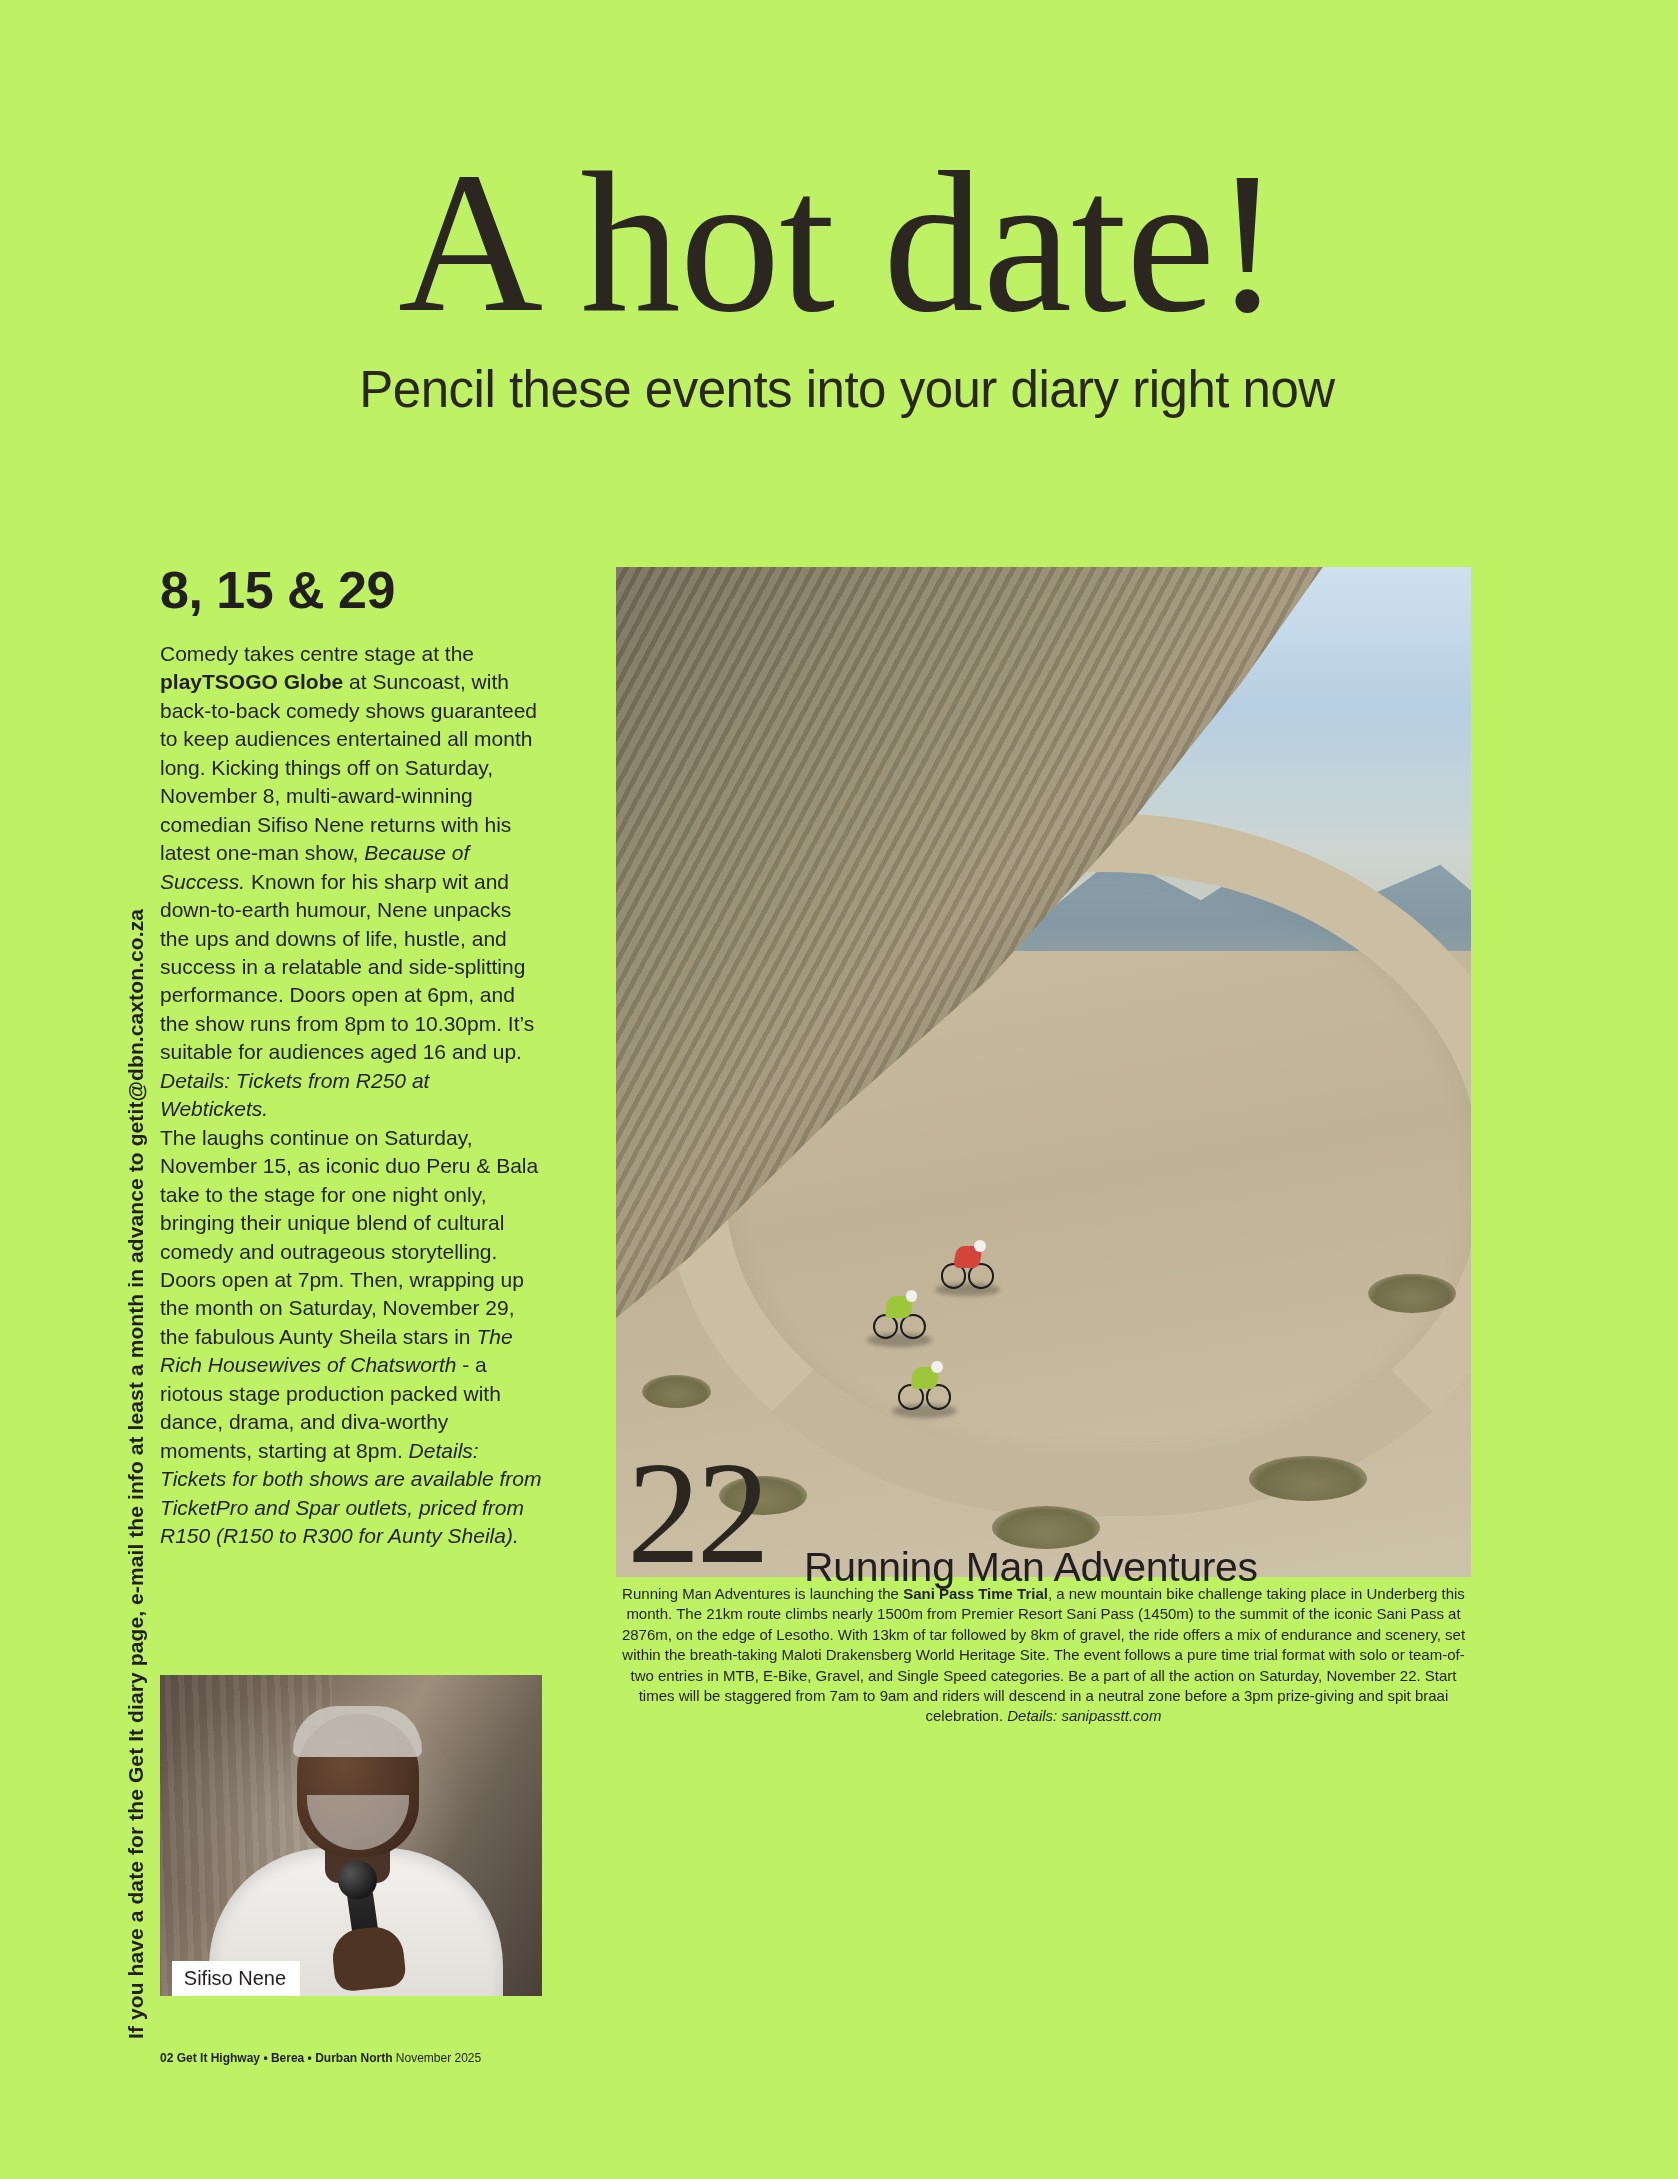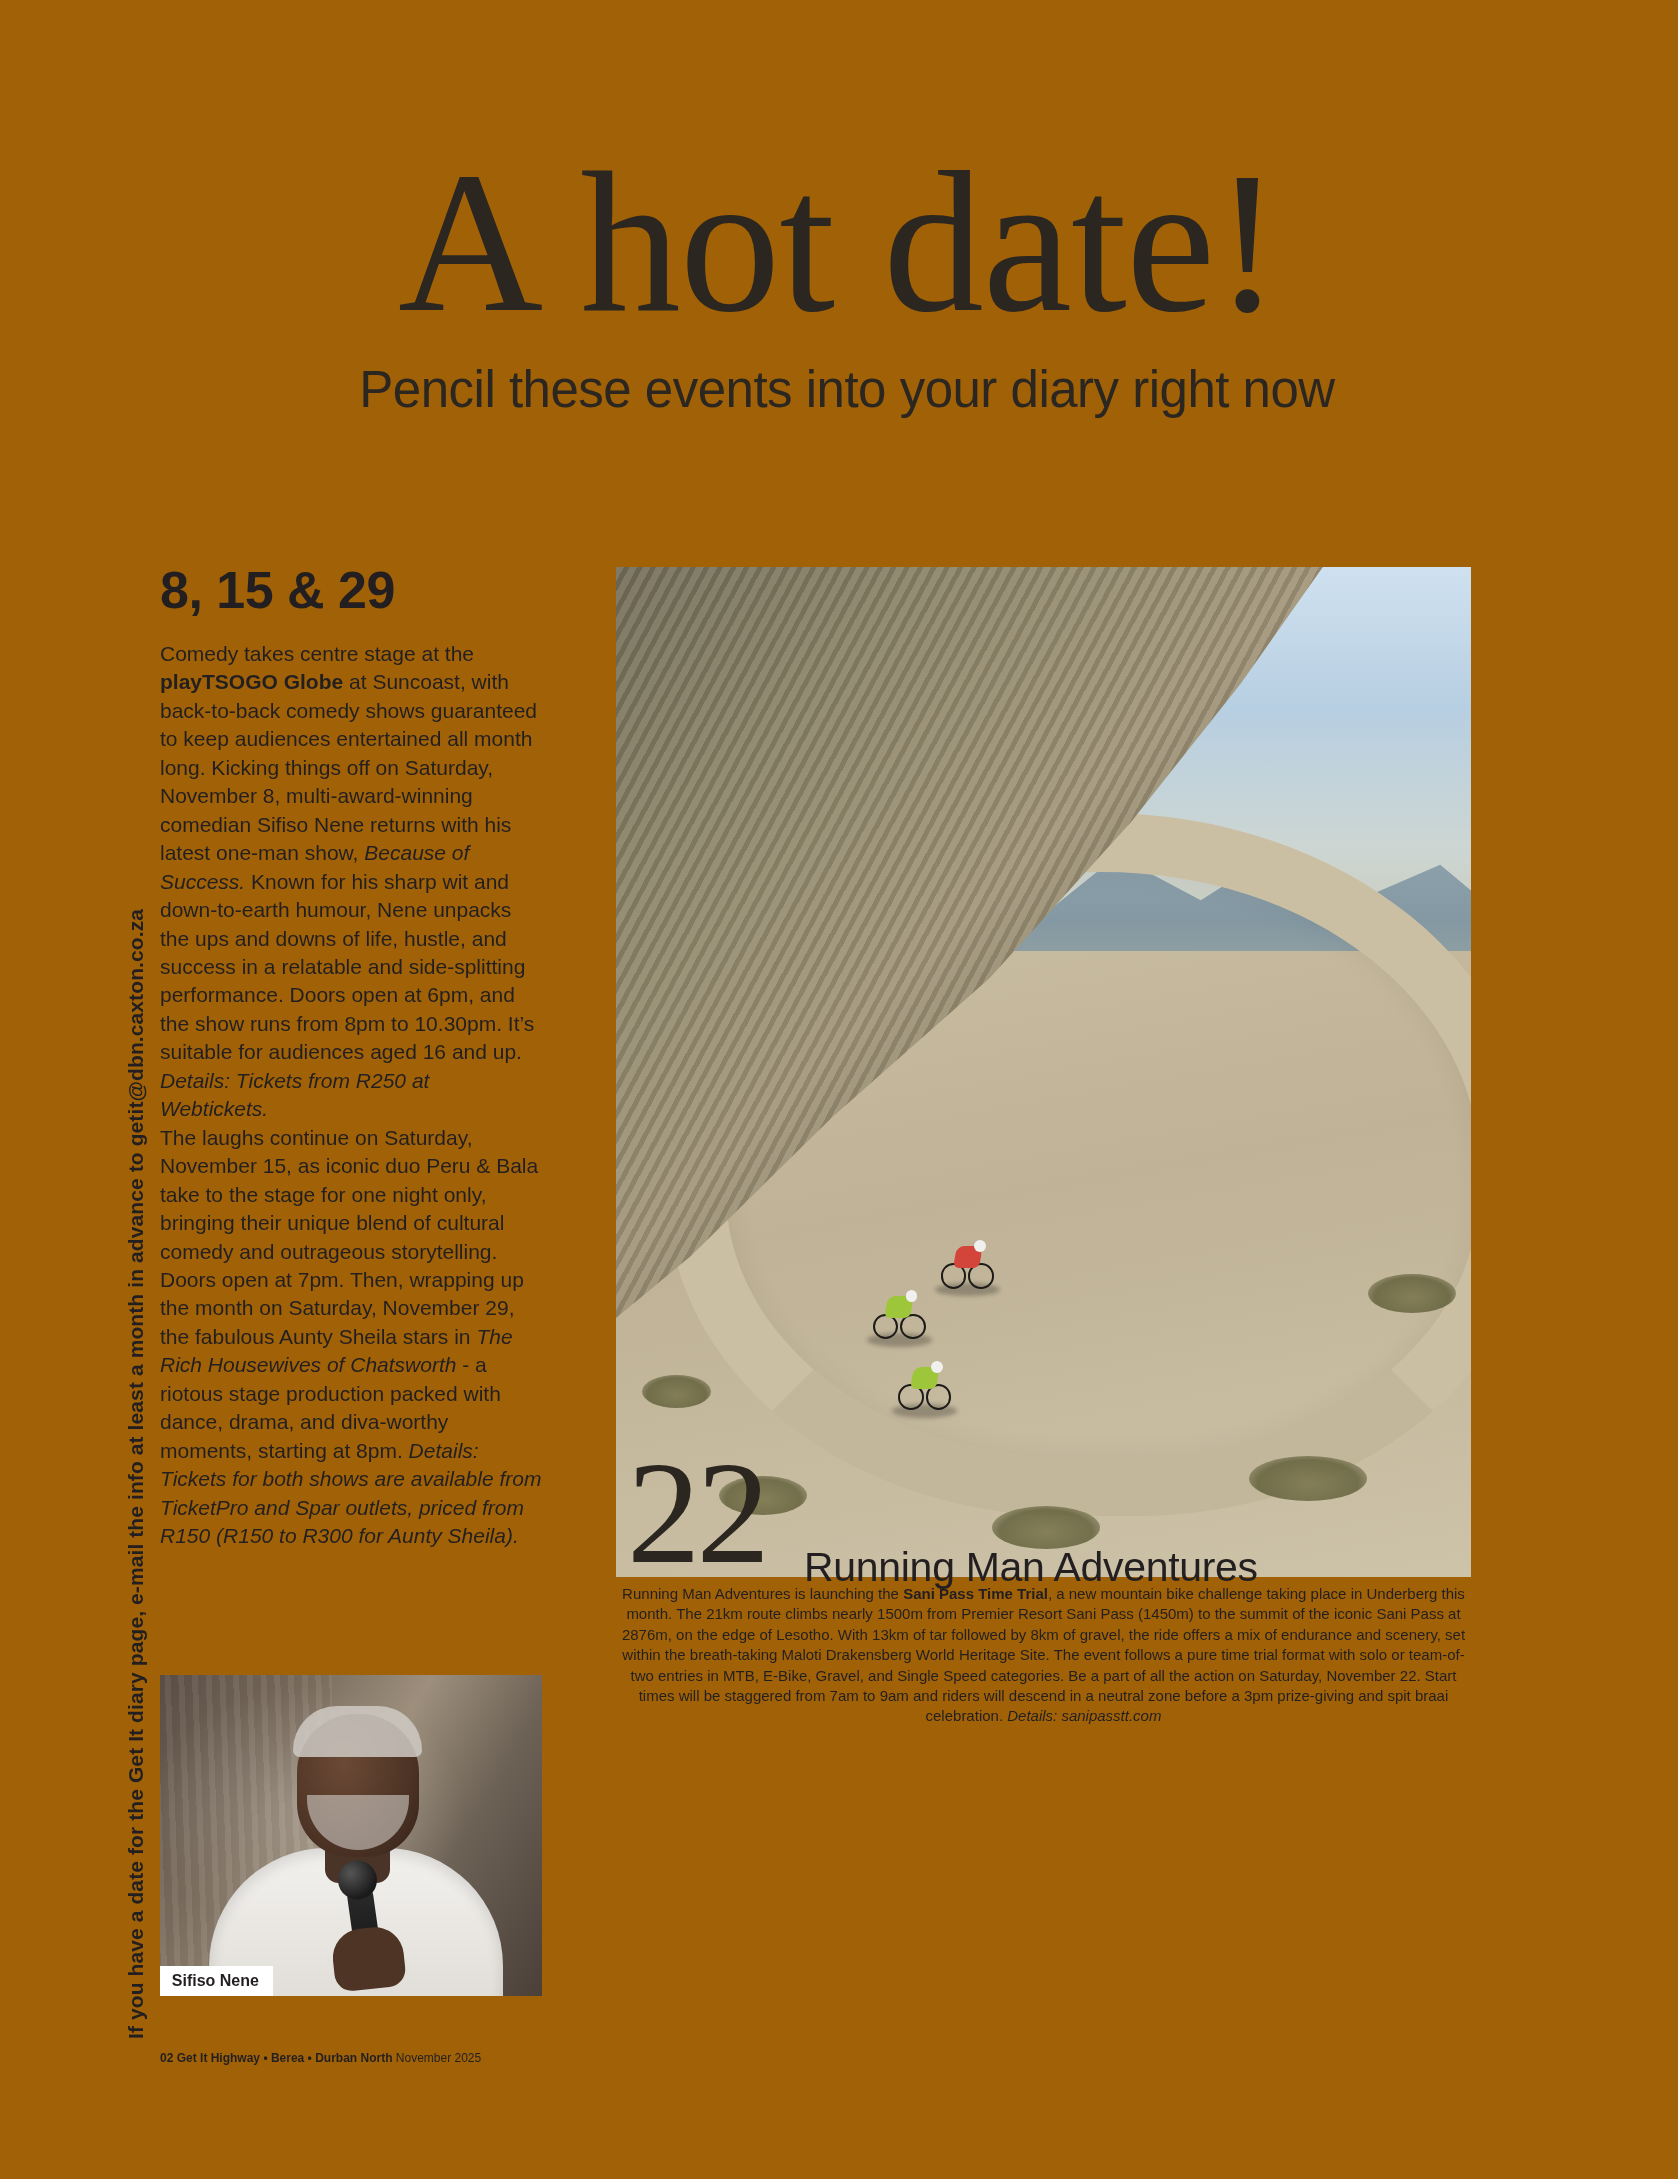--- a/index.html
+++ b/index.html
@@ -13,21 +13,21 @@
     font-family: "Liberation Sans", sans-serif;
     color: #231f20;
     position: relative;
     overflow: hidden;
   }
   .page {
     position: absolute;
     left: 0; top: 0;
     width: 1678px;
     height: 2180px;
-    background: #a16207;
+    background: #bef264;
   }
 
   
   .masthead {
     position: absolute;
     left: 0;
     top: 147px;
     width: 1678px;
     text-align: center;
   }
@@ -192,26 +192,26 @@
     left: 173px;
     top: 253px;
     width: 71px;
     height: 61px;
     background: #4d3425;
     border-radius: 29px 29px 17.6px 17.6px;
     transform: rotate(-6deg);
   }
   .photo-caption {
     position: absolute;
-    left: 0;
+    left: 12px;
     bottom: 0;
     background: #ffffff;
     padding: 5.9px 13.7px 5.9px 11.8px;
-    font-size: 16px;
-    font-weight: bold;
+    font-size: 20px;
+    font-weight: normal;
     color: #231f20;
   }
 
   
   .sani-photo {
     position: absolute;
     left: 616px;
     top: 567px;
     width: 855px;
     height: 1010px;

